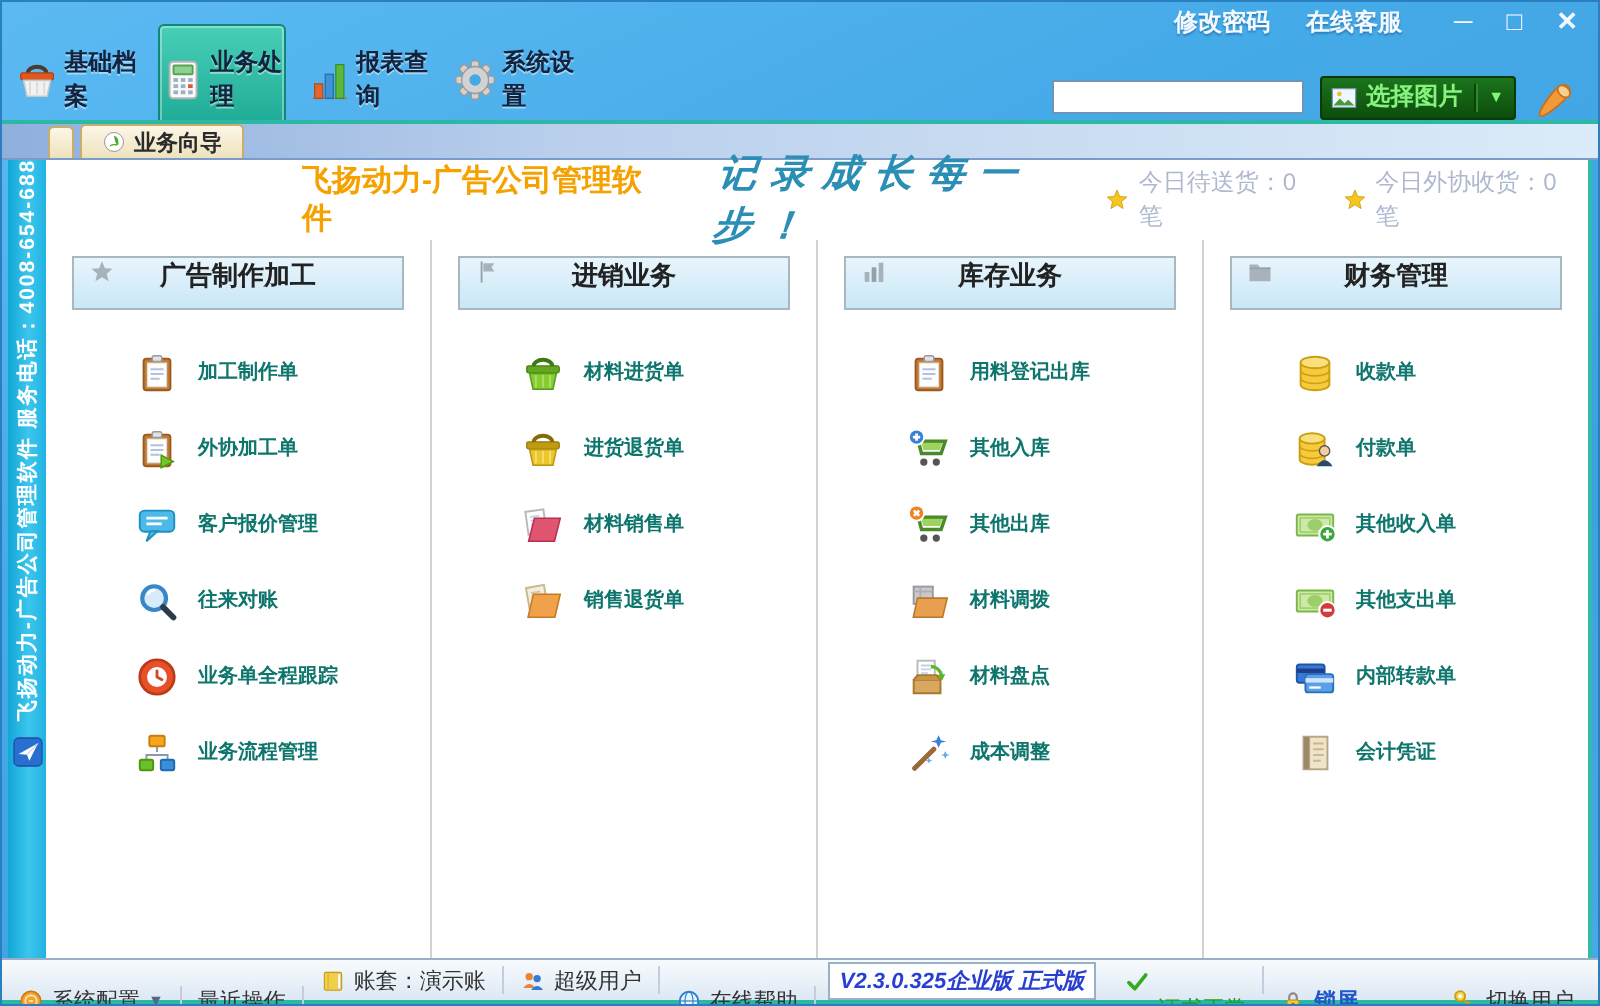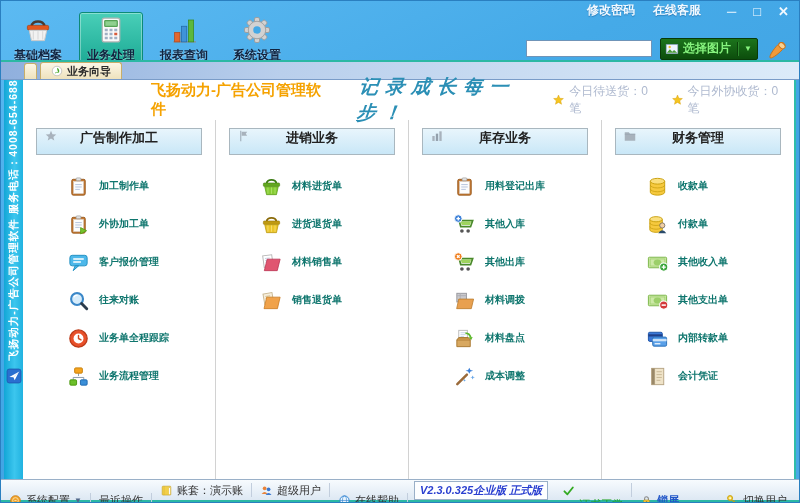--- a/index.html
+++ b/index.html
@@ -4,27 +4,27 @@
 <style>
   html,body{margin:0;padding:0;}
   body{
     width:800px;height:503px;position:relative;overflow:hidden;
     font-family:"Liberation Sans",sans-serif;
     background:linear-gradient(155deg,#5cbaf2 0%,#45aae8 35%,#3fa0e1 70%,#4aa9e6 100%);
     border:1px solid #2a7fc0;box-sizing:border-box;
   }
   svg{display:block}
   
-  #titlebar{position:absolute;top:2px;right:10px;height:16px;display:flex;align-items:flex-end;gap:18px;color:#f2f9ff;font-size:12px;font-weight:bold;}
+  #titlebar{position:absolute;top:2px;right:10px;height:16px;display:flex;align-items:center;gap:18px;color:#f2f9ff;font-size:12px;font-weight:bold;}
   #titlebar .lnk{cursor:pointer;text-shadow:0 1px 1px rgba(0,60,120,.4);}
   #titlebar .wc{display:flex;gap:17px;margin-left:8px;font-size:13px;}
   #titlebar .wc span{cursor:pointer;line-height:14px;}
   
   #toolbar{position:absolute;top:11px;left:5px;display:flex;gap:9px;}
-  .tb-btn{width:62px;height:49px;display:flex;flex-direction:column;align-items:center;justify-content:flex-end;gap:2px;padding:2px 0;border:1px solid transparent;border-radius:3px;cursor:pointer;}
+  .tb-btn{width:62px;height:49px;display:flex;flex-direction:row;align-items:center;justify-content:flex-end;gap:2px;padding:2px 0;border:1px solid transparent;border-radius:3px;cursor:pointer;}
   .tb-btn.active{background:linear-gradient(#49cfb8,#1aa893);border-color:#0d8a77;box-shadow:inset 0 0 0 1px rgba(255,255,255,.35);}
   .tb-ic{width:30px;height:30px;}
   .tb-lbl{font-size:12px;font-weight:bold;color:#11233f;text-shadow:0 1px 0 rgba(255,255,255,.45);}
   #tb-right{position:absolute;top:35px;right:8px;display:flex;align-items:center;gap:8px;}
   #img-input{width:118px;height:15px;border:1px solid #6f94b8;background:#fff;font-size:11px;padding:0 3px;}
   #pick-btn{height:20px;display:flex;align-items:center;gap:4px;padding:0 4px;background:linear-gradient(#1c741c,#0c4d0c);border:1px solid #083a08;border-radius:2px;color:#86f37e;font-size:12px;font-weight:bold;cursor:pointer;}
   #pick-btn .sep{width:1px;height:14px;background:#0a420a;border-right:1px solid #2f8a2f;margin-left:2px;}
   #pick-btn .dd{font-size:8px;color:#86f37e;padding:0 1px;}
   .pick-ic{width:14px;height:14px;}
   .horn-ic{width:25px;height:25px;cursor:pointer;}

